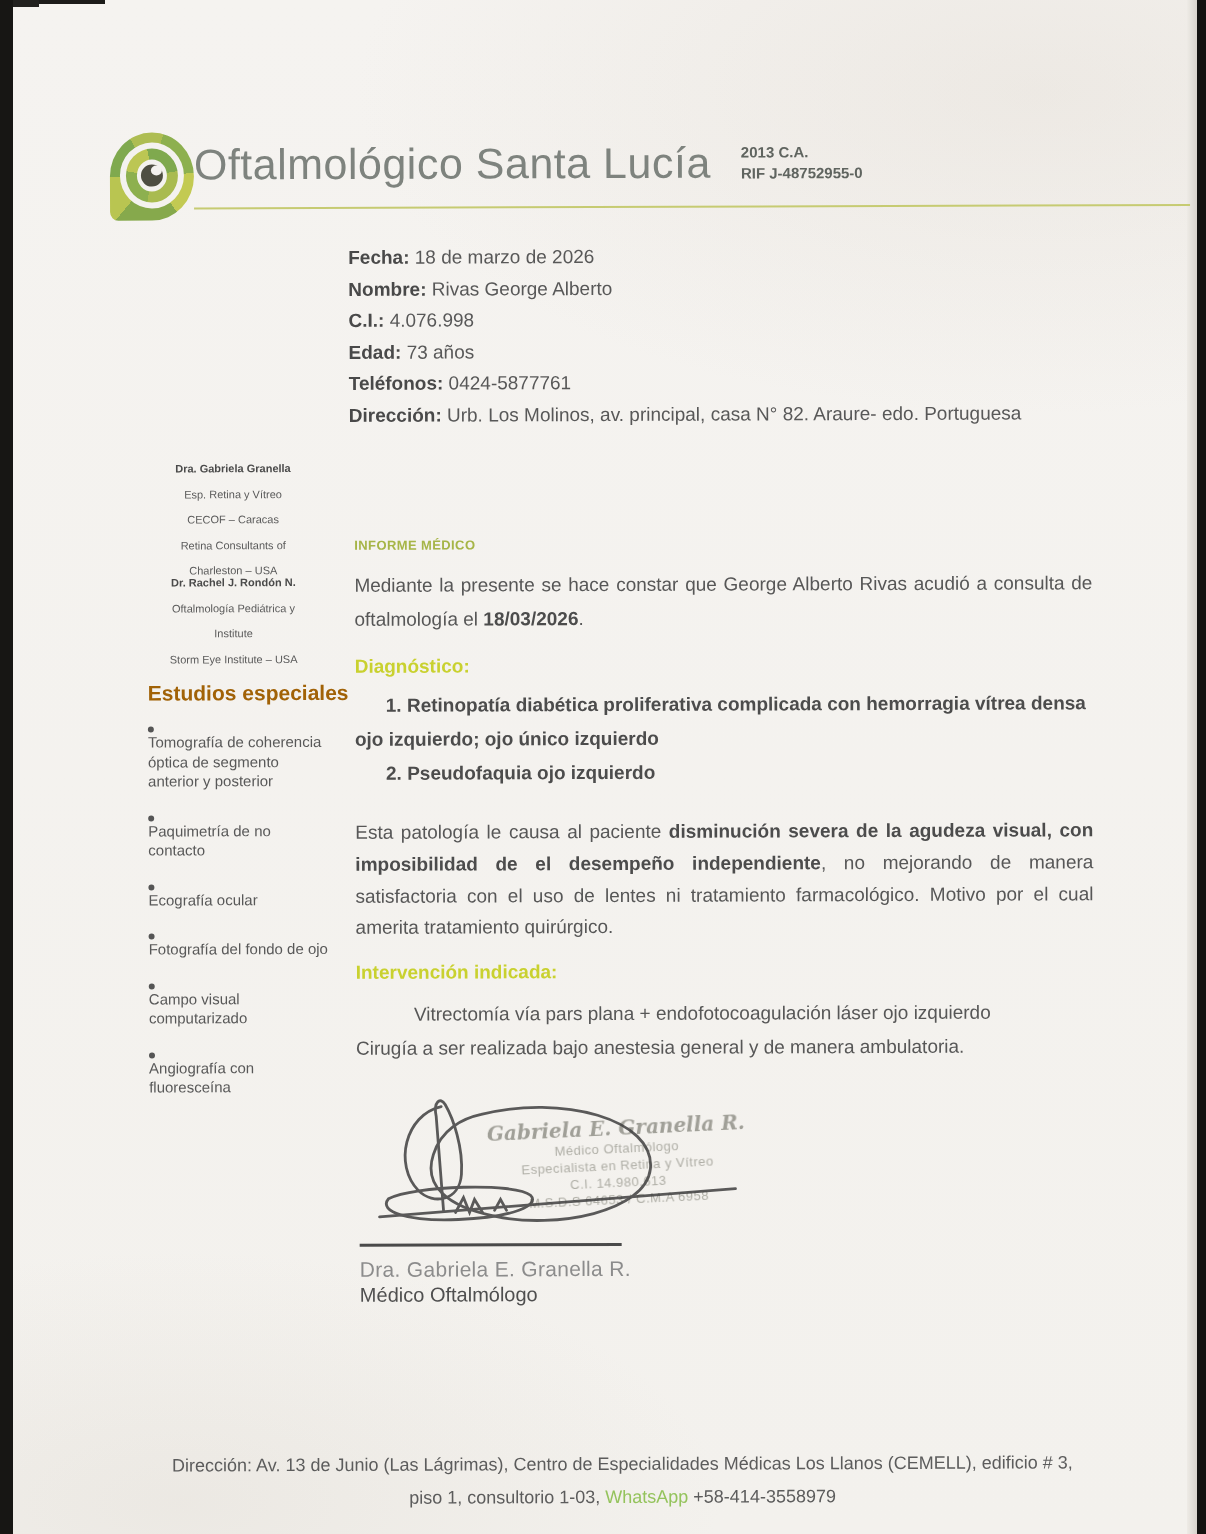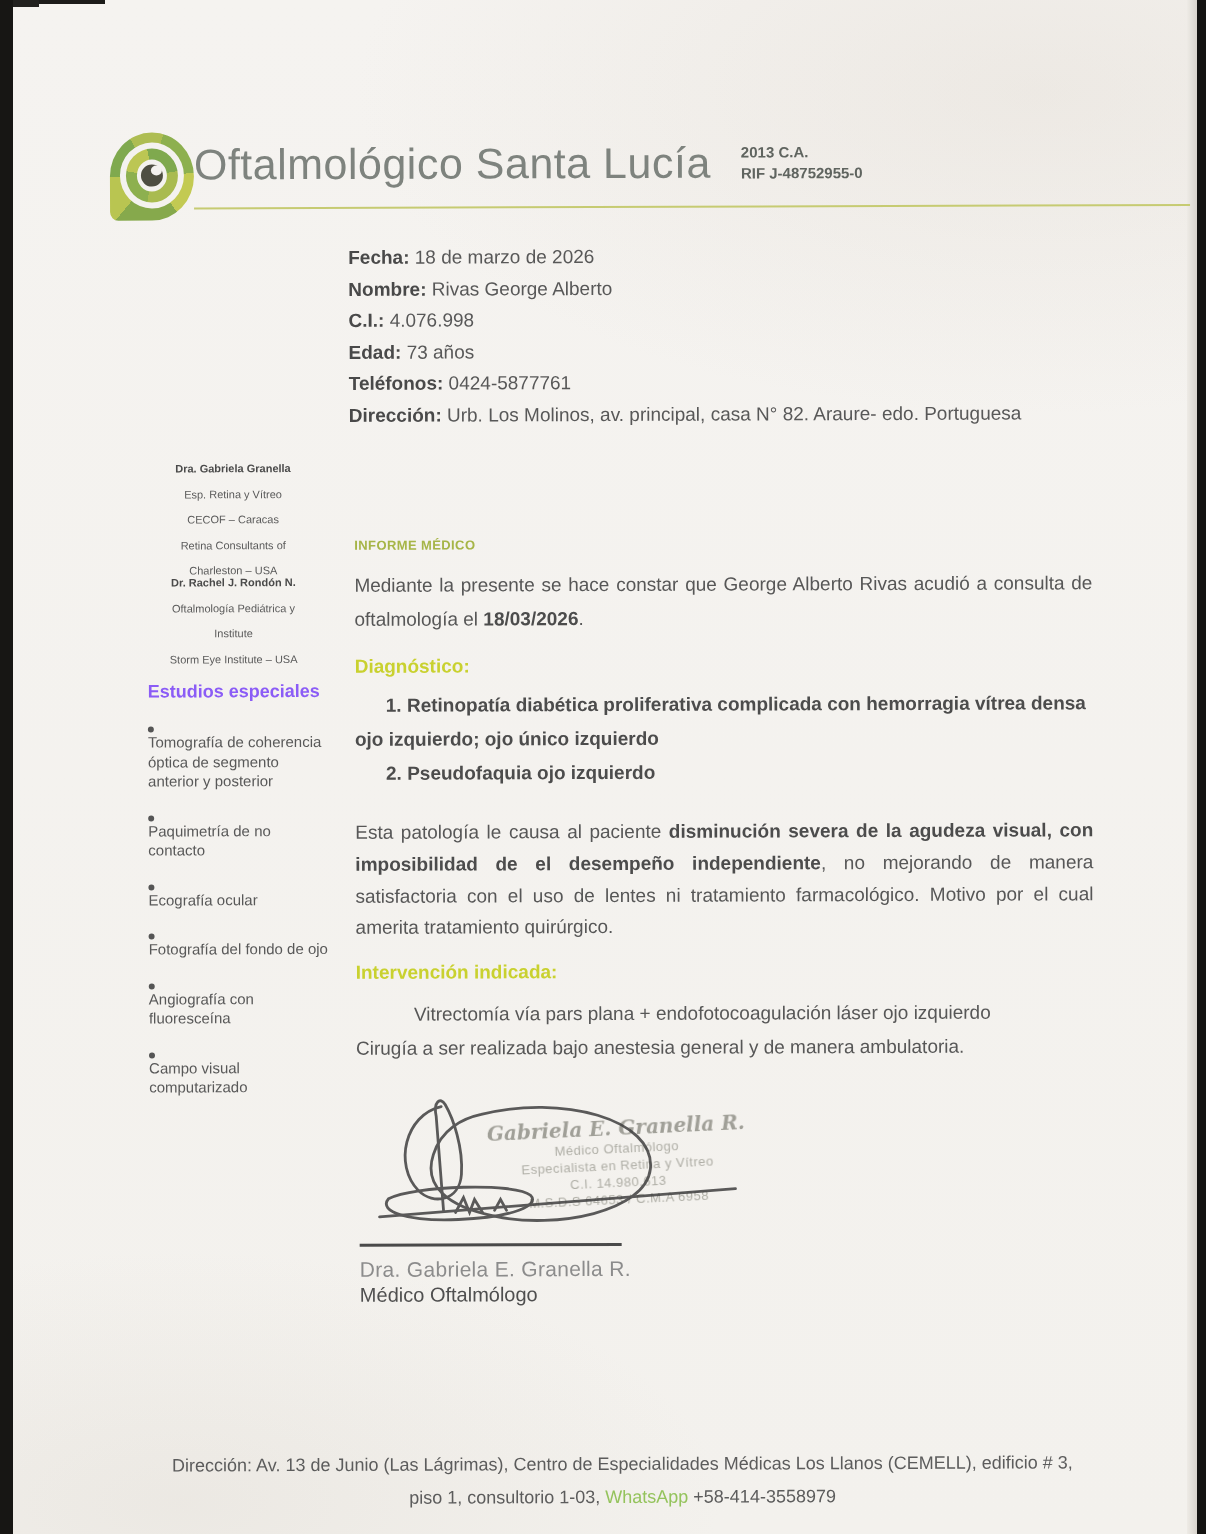--- a/index.html
+++ b/index.html
@@ -37,21 +37,21 @@
 
   
   .patient{left:350px;top:241px;font-size:19px;line-height:31.6px;color:#585858;white-space:nowrap;}
   .patient b{color:#494949;}
 
   
   .sb-center{width:232px;text-align:center;font-size:11px;line-height:25.5px;color:#5a5a5a;}
   .sb1{left:118px;top:455px;}
   .sb2{left:118px;top:569px;}
   .sb-name{font-weight:bold;color:#4a4a4a;}
-  .studies-title{left:148px;top:680px;font-size:18px;font-weight:bold;color:#8b5cf6;}
+  .studies-title{left:148px;top:680px;font-size:21px;font-weight:bold;color:#a16207;}
   .studies{left:148px;top:718px;width:205px;font-size:15px;line-height:19.5px;color:#585858;}
   .study{display:flex;margin-bottom:17px;flex-direction:column;}
   .study .dot{width:6px;height:6px;border-radius:50%;background:#555;flex:0 0 6px;margin:7px 9px 0 0;}
   .study .txt{width:182px;}
   .treatment{left:150px;top:1149px;width:205px;font-size:15.5px;line-height:21px;font-weight:bold;color:#4a4a4a;}
 
   
   .report-title{left:355px;top:537px;font-size:13px;font-weight:bold;color:#a6b547;letter-spacing:.4px;}
   .para{left:355px;top:0;width:738px;font-size:19px;color:#575757;}
   .intro{top:568px;line-height:33.5px;text-align:justify;}
@@ -138,25 +138,25 @@
     <div class="study">
         <span class="dot"></span>
         <span class="txt">Ecografía ocular</span>
       </div>
     <div class="study">
         <span class="dot"></span>
         <span class="txt">Fotografía del fondo de ojo</span>
       </div>
     <div class="study">
         <span class="dot"></span>
+        <span class="txt">Campo visual computarizado</span>
+      </div>
+    <div class="study">
+        <span class="dot"></span>
         <span class="txt">Angiografía con fluoresceína</span>
-      </div>
-    <div class="study">
-        <span class="dot"></span>
-        <span class="txt">Campo visual computarizado</span>
       </div>
   </div>
 
   <div class="abs report-title">INFORME MÉDICO</div>
   <div class="abs para intro">
     <span>Mediante la presente se hace constar que  George Alberto Rivas  acudió a consulta de oftalmología el </span><span class="semib">18/03/2026</span><span>.</span>
   </div>
 
   <div class="abs diag-title">Diagnóstico:</div>
   <div class="abs para diag-items">

